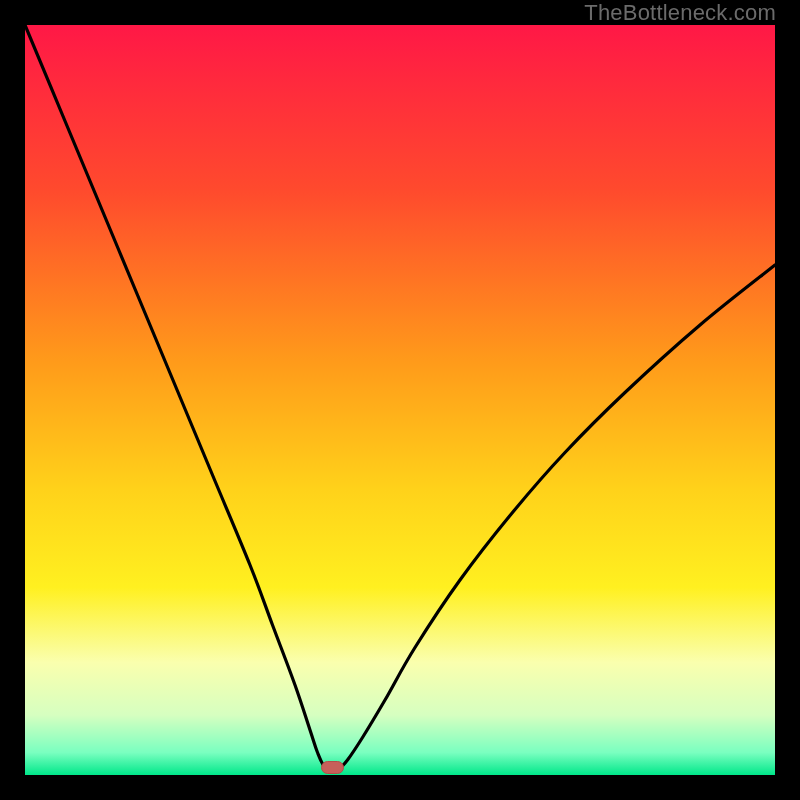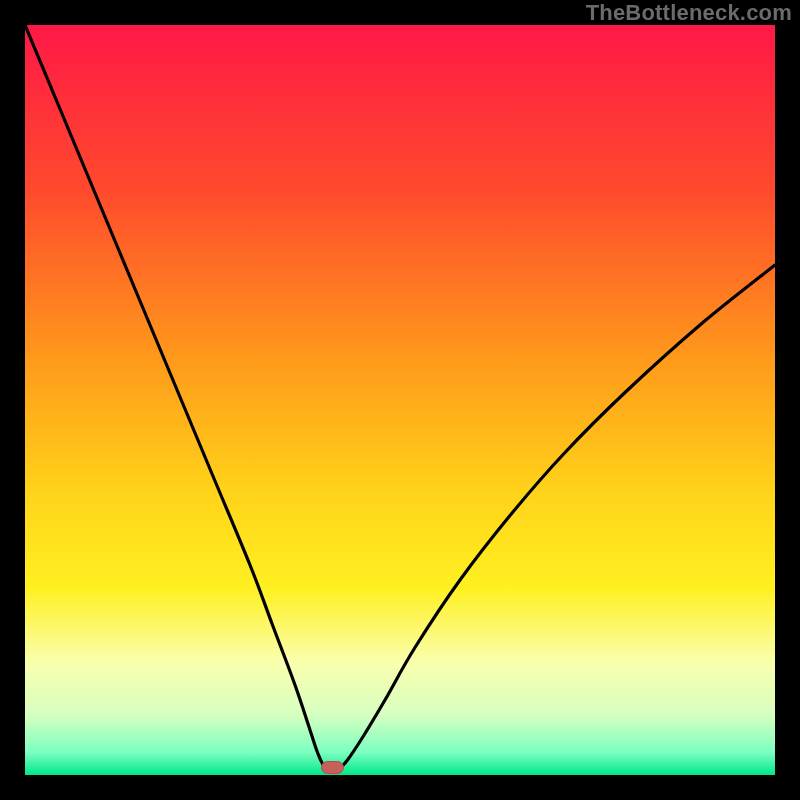--- a/index.html
+++ b/index.html
@@ -20,24 +20,24 @@
   .plot {
     position: absolute;
     left: 25px;
     top: 25px;
     width: 750px;
     height: 750px;
   }
   .watermark {
     position: absolute;
     top: 0;
-    right: 8px;
+    right: 24px;
     color: #6b6b6b;
     font-size: 22px;
-    font-weight: 700;
+    font-weight: 400;
     letter-spacing: 0.2px;
     user-select: none;
   }
 </style>
 </head>
 <body>
 
 <div class="outer">
   <div class="watermark">TheBottleneck.com</div>
   <svg class="plot" viewBox="0 0 750 750" preserveAspectRatio="none">

